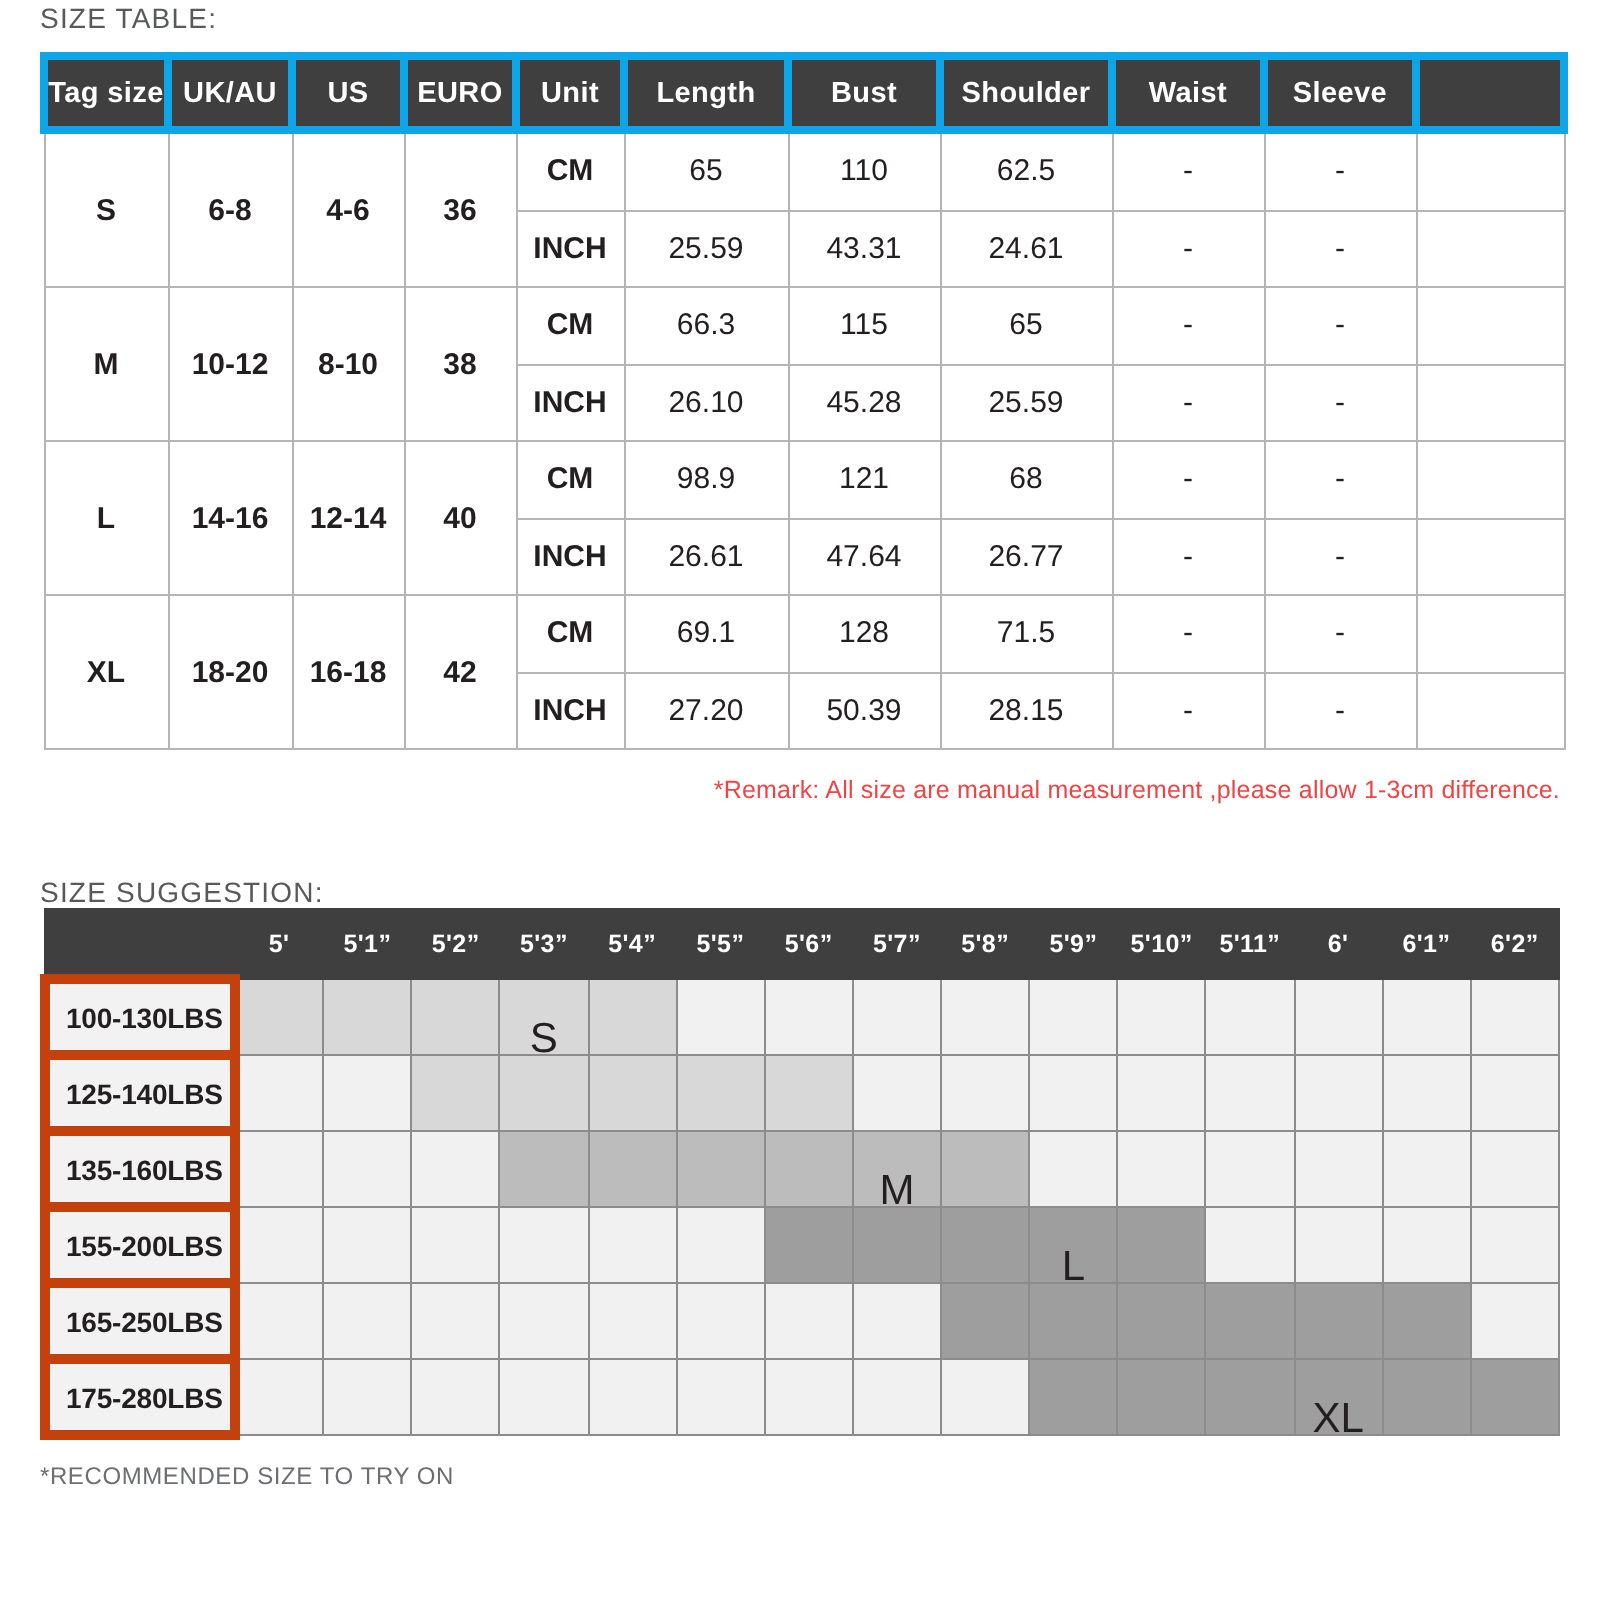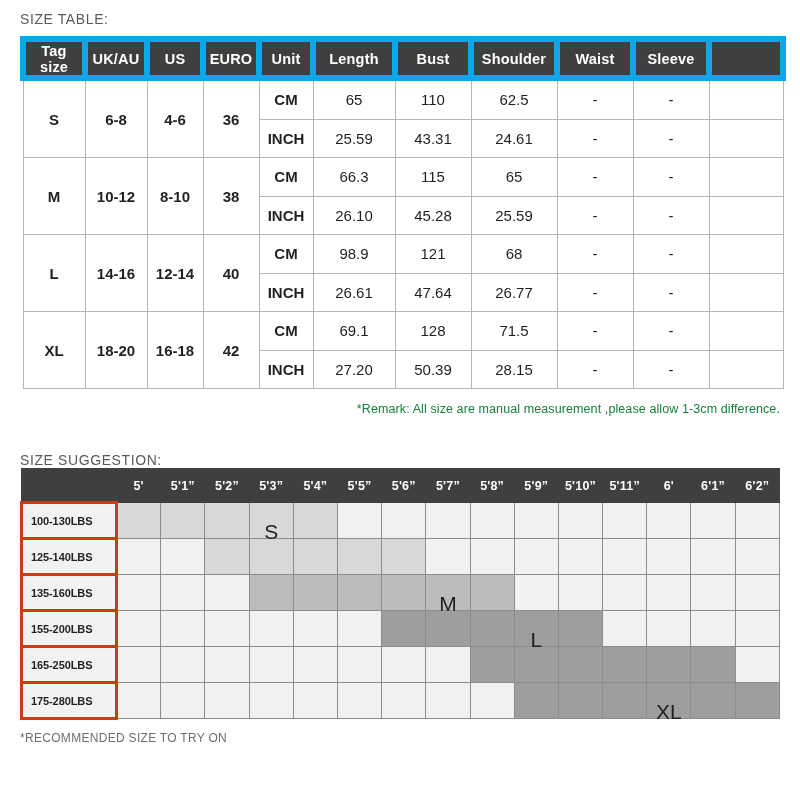--- a/index.html
+++ b/index.html
@@ -22,21 +22,21 @@
     padding: 0 20px;
   }
 
   
   .section-caption {
     font-size: 14px;
     letter-spacing: 0.6px;
     color: #58595b;
     font-weight: 400;
   }
-  #size-table-caption { padding-top: 11px; padding-bottom: 9px; }
+  #size-table-caption { padding-top: 1px; padding-bottom: 9px; }
   #size-suggestion-caption { padding-top: 9px; padding-bottom: 0; }
 
   
   table.size-table {
     border-collapse: collapse;
     width: 760px;
     table-layout: fixed;
   }
   table.size-table th,
   table.size-table td {
@@ -44,21 +44,21 @@
     text-align: center;
     vertical-align: middle;
     font-size: 15px;
     color: #231f20;
     padding: 0;
     background: #ffffff;
   }
   table.size-table thead th {
     background: #3f3f3f;
     color: #ffffff;
-    border: 6px solid #0ea5e9;
+    border: 4px solid #0ea5e9;
     font-weight: bold;
     height: 33px;
     font-size: 14.5px;
     letter-spacing: 0.2px;
   }
   table.size-table tbody td {
     height: 37.5px;
   }
   td.size-cell, td.num-cell {
     font-weight: bold;
@@ -84,21 +84,21 @@
   .c-shldr  { width: 86px; }
   .c-waist  { width: 76px; }
   .c-sleeve { width: 76px; }
   .c-empty  { width: 74px; }
 
   
   .remark {
     width: 760px;
     text-align: right;
     font-size: 12.5px;
-    color: #15803d;
+    color: #ef4444;
     padding-top: 13px;
     letter-spacing: 0.1px;
   }
 
   
   .gap { height: 27px; }
 
   
   table.sugg-table {
     border-collapse: collapse;
@@ -115,23 +115,23 @@
     background: #3f3f3f;
     color: #ffffff;
     border: 1px solid #3f3f3f;
     font-size: 12.5px;
     font-weight: bold;
     height: 30px;
     text-align: center;
     letter-spacing: 0.2px;
   }
   table.sugg-table td.rowlabel {
-    border: 3px solid #c2410c;
+    border: 5px solid #c2410c;
     background: #f2f2f2;
-    font-size: 11px;
+    font-size: 14px;
     font-weight: bold;
     color: #231f20;
     height: 31px;
     padding-left: 8px;
     text-align: left;
     letter-spacing: -0.1px;
   }
   table.sugg-table td.cell {
     border: 1px solid #8c8c8c;
     height: 31px;

